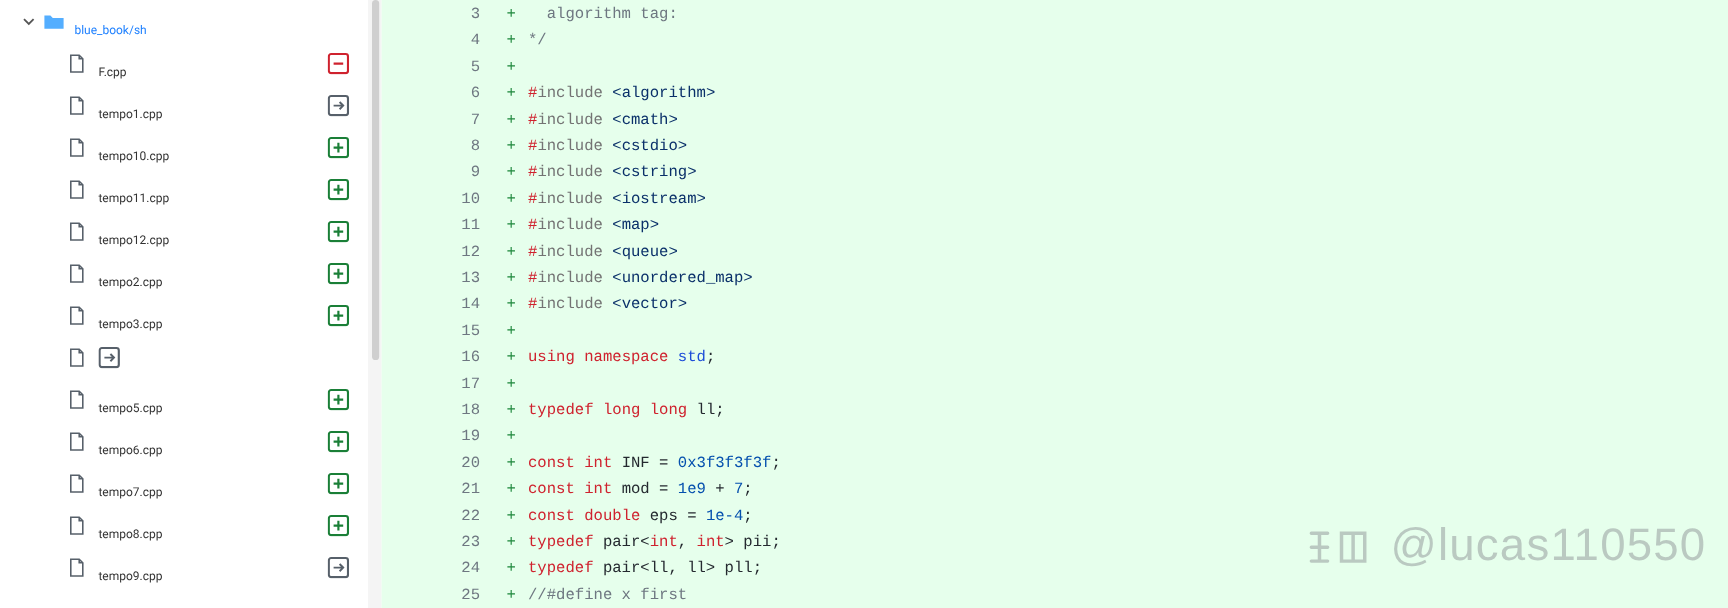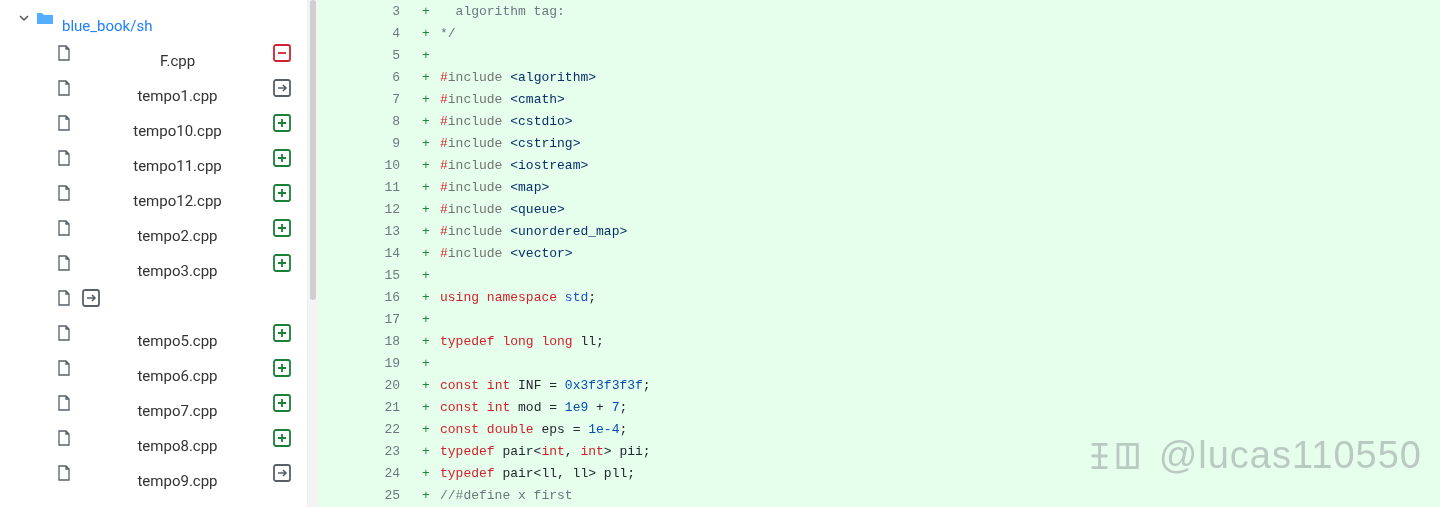--- a/index.html
+++ b/index.html
@@ -39,21 +39,20 @@
   height: 35px;
   padding-left: 18px;
   padding-right: 16px;
   cursor: pointer;
 }
 .tree-item.folder {
   padding-left: 16px;
 }
 .tree-item.file {
   padding-left: 56px;
-  text-align: center;
 }
 .chevron {
   width: 16px;
   height: 16px;
   margin-right: 4px;
   display: flex;
   align-items: center;
   justify-content: center;
   color: #555;
 }
@@ -65,21 +64,21 @@
 .file-icon {
   width: 16px;
   height: 16px;
   margin-right: 10px;
   color: #666;
   flex-shrink: 0;
 }
 .tree-label {
   flex: 1;
   color: #333;
-  font-size: 15px;
+  font-size: 10px;
   margin-top: 16px;
 }
 .tree-label.folder-label {
   color: #1e80ff;
 }
 .status-icon {
   width: 18px;
   height: 18px;
   flex-shrink: 0;
 }

